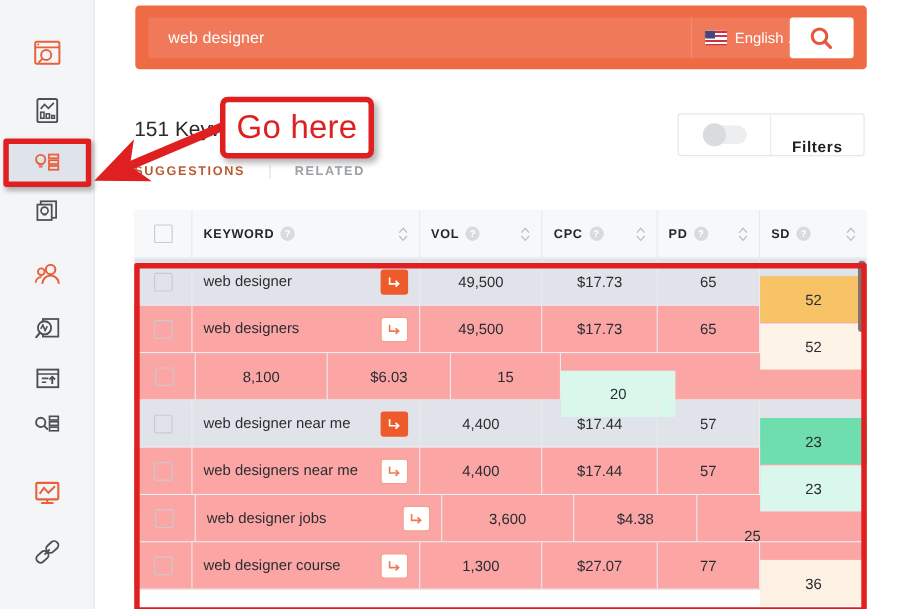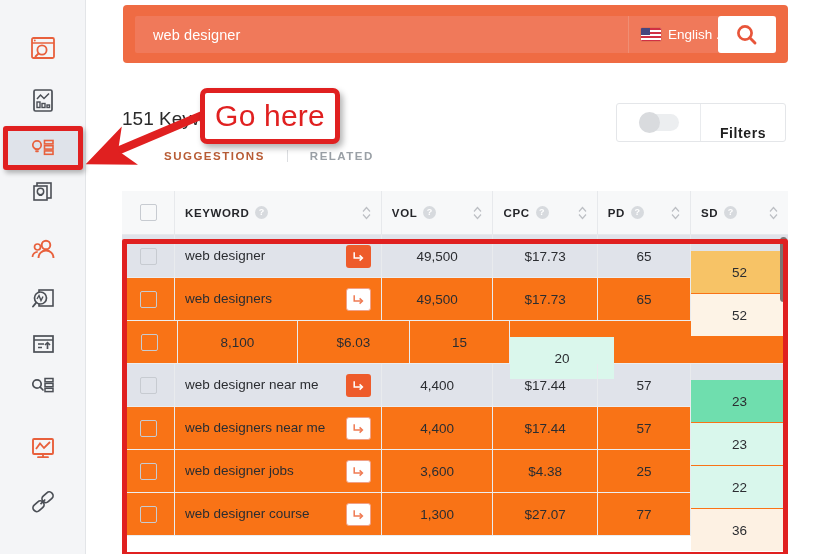--- a/index.html
+++ b/index.html
@@ -67,21 +67,21 @@
     position:absolute; right: 12px; top: 11px;
     width: 58px; height: 37px; background: #fff; border-radius: 3px;
     display:flex; align-items:center; justify-content:center;
   }
 
   
   .kw-count {
     position:absolute; left: 122px; top: 108px;
     font-size: 19px; color: #2b2b2b; white-space:nowrap;
   }
-  .tabs { position:absolute; left: 122px; top: 150px; display:flex; align-items:center;margin-left:42px; }
+  .tabs { position:absolute; left: 122px; top: 150px; display:flex; align-items:center; }
   .tab {
     font-size: 11.5px; letter-spacing: 1.5px; font-weight: 700;
     padding: 0 22px 0 0;
   }
   .tab.active { color: #b85c35; }
   .tab.inactive { color: #9aa0a6; padding-left: 22px; border-left: 1px solid #dcdee1; }
 
   .filters {
     position:absolute; left: 616px; top: 103px; width: 170px; height: 39px;
     background:#fff; border: 1px solid #e4e6e9; border-radius: 3px;
@@ -113,21 +113,21 @@
   .col-chk  { width: 56px; justify-content:center; }
   .col-kw   { width: 224px; }
   .col-vol  { width: 120px; }
   .col-cpc  { width: 112px; }
   .col-pd   { width: 100px; }
   .col-sd   { width: 104px; }
 
   .tbody { position:relative; }
   .row { display:flex; height: 43px; border-bottom: 1px solid #eceef0; }
   .row.alt { background: #e0e3ea; }
-  .row.plain { background: #f97316; }
+  .row.plain { background: #fca5a5; }
   .cell { display:flex; align-items:center; height:100%;
     border-right: 1px solid #e9ebee; padding: 0 10px; font-size: 13.5px; color:#2b2d31; }
   .cell:last-child { border-right:none;margin-top:16px; }
   .cell.num { justify-content:center; }
   .chkbox { width: 17px; height: 17px; border: 1px solid #c7cbd1;
     border-radius: 2px; background: transparent; }
   .kwtxt { font-size: 13.5px; color:#2b2d31; line-height: 1.14;
     max-width: 150px; }
   .gobtn { margin-left:auto; width: 25px; height: 23px; border-radius: 3px;
     display:flex; align-items:center; justify-content:center; flex:none; }
@@ -439,21 +439,20 @@
             <span class="gobtn outline">
               <svg width="13" height="13" viewBox="0 0 13 13">
                 <path d="M2.2 2.2 V8 H10" fill="none" stroke="#ef7a52" stroke-width="1.5"></path>
                 <polyline points="7.6,5.4 10.4,8 7.6,10.6" fill="none" stroke="#ef7a52" stroke-width="1.5"></polyline>
               </svg>
             </span>
           </div>
           <div class="cell col-vol num">3,600</div>
           <div class="cell col-cpc num">$4.38</div>
           <div class="cell col-pd num">25</div>
-          <div class="cell col-sd sd" style="background:#d9f7ec">22</div>
         </div>
         <div class="row plain">
           <div class="cell col-chk" style="justify-content:center">
             <span class="chkbox"></span>
           </div>
           <div class="cell col-kw">
             <span class="kwtxt">web designer course</span>
             <span class="gobtn outline">
               <svg width="13" height="13" viewBox="0 0 13 13">
                 <path d="M2.2 2.2 V8 H10" fill="none" stroke="#ef7a52" stroke-width="1.5"></path>

